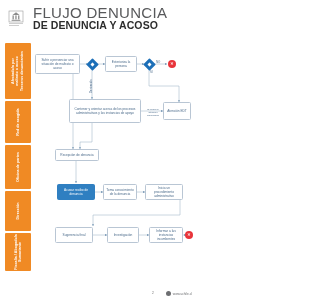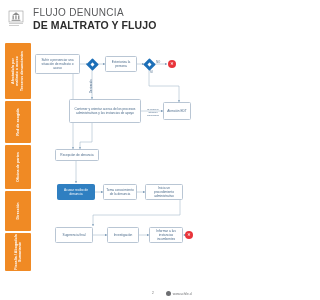--- a/index.html
+++ b/index.html
@@ -17,21 +17,21 @@
     position:absolute;left:0;top:0;width:198px;height:42px;
     background:#ffffff;
   }
   #header-logo{
     position:absolute;left:8px;top:10px;width:16px;height:18px;
   }
   #header-titles{
     position:absolute;left:33px;top:7px;
   }
   .title-line1{
-    font-size:10px;letter-spacing:.3px;color:#58595b;
+    font-size:15px;letter-spacing:.3px;color:#58595b;
     font-weight:400;line-height:11px;white-space:nowrap;
   }
   .title-line2{
     font-size:10.5px;letter-spacing:.1px;color:#2d2d2d;
     font-weight:bold;line-height:12px;white-space:nowrap;margin-top:1px;
   }
 
   
   #lanes{position:absolute;left:5px;top:43px;width:26px;height:228px;}
   .lane{
@@ -128,21 +128,21 @@
         <rect x="4.5" y="5.4" width="1.3" height="4" fill="#8d8d8d"></rect>
         <rect x="7.3" y="5.4" width="1.3" height="4" fill="#8d8d8d"></rect>
         <rect x="10.1" y="5.4" width="1.3" height="4" fill="#8d8d8d"></rect>
         <rect x="3.6" y="9.8" width="8.8" height="1" fill="#8d8d8d"></rect>
         <rect x="1" y="13.4" width="14" height="0.6" fill="#b0b0b0"></rect>
         <rect x="1" y="15" width="10" height="0.6" fill="#b0b0b0"></rect>
       </svg>
     </div>
     <div id="header-titles">
       <div class="title-line1">FLUJO DENUNCIA</div>
-      <div class="title-line2">DE MALTRATO Y FLUJO</div>
+      <div class="title-line2">DE DENUNCIA Y ACOSO</div>
     </div>
   </div>
 
   <div id="lanes">
 
     <div class="lane" style="top:0px;height:56px;">
       <div class="lane-txt">
         <span>Afectado/a por</span>
         <span>maltrato o acoso</span>
         <span>Terceros denunciantes</span>

